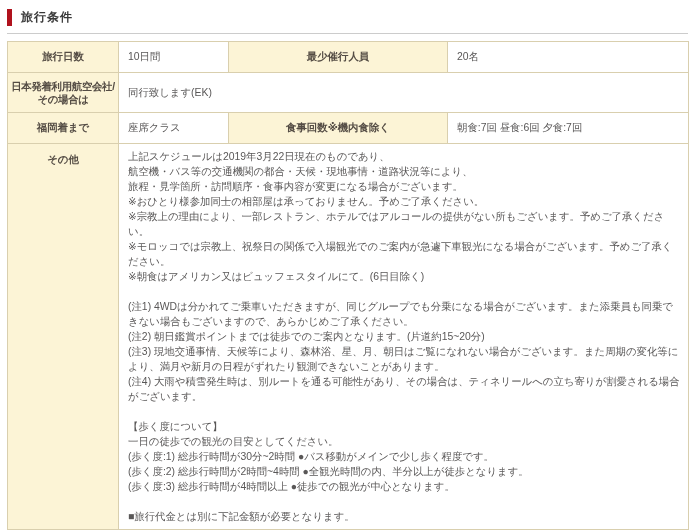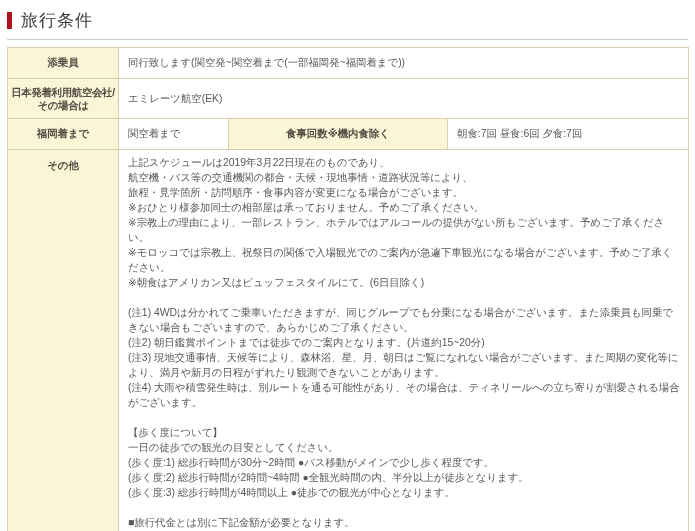--- a/index.html
+++ b/index.html
@@ -5,21 +5,21 @@
   html,body { margin:0; padding:0; background:#ffffff; }
   .page {
     position:relative;
     width:695px; height:531px;
     overflow:hidden;
     background:#ffffff;
     font-family:"Liberation Sans","DejaVu Sans",sans-serif;
   }
   .hdr { display:flex; align-items:center; padding:9px 0 0 7px; }
   .accent-bar { width:5px; height:17px; background:#b0121d; margin-right:9px; }
-  .ttl { font-size:17px; font-weight:normal; color:#3a3a3a; letter-spacing:1px; }
+  .ttl { font-size:12px; font-weight:bold; color:#3a3a3a; letter-spacing:1px; }
   .rule { border:none; border-top:1px solid #cccccc; margin:7px 7px 0 7px; }
 
   table.cond {
     border-collapse:collapse;
     table-layout:fixed;
     width:681px;
     margin:7px 0 0 7px;
   }
   table.cond td {
     border:1px solid #d9cfae;
@@ -63,31 +63,33 @@
 
   <table class="cond">
     <colgroup>
       <col style="width:111px">
         <col style="width:110px">
         <col style="width:219px">
         <col style="width:241px">
     </colgroup>
     <tbody>
       <tr style="height:31px">
-        <td class="lbl">添乗員</td>
-        <td class="val" colspan="3">同行致します(関空発~関空着まで(一部福岡発~福岡着まで))</td>
+        <td class="lbl">旅行日数</td>
+        <td class="val">10日間</td>
+        <td class="lbl">最少催行人員</td>
+        <td class="val">20名</td>
       </tr>
       <tr style="height:40px">
         <td class="lbl airline-lbl">日本発着利用航空会社/
 その場合は</td>
-        <td class="val" colspan="3">エミレーツ航空(EK)</td>
+        <td class="val" colspan="3">同行致します(EK)</td>
       </tr>
       <tr style="height:31px">
         <td class="lbl">福岡着まで</td>
-        <td class="val">関空着まで</td>
+        <td class="val">座席クラス</td>
         <td class="lbl">食事回数※機内食除く</td>
         <td class="val">朝食:7回 昼食:6回 夕食:7回</td>
       </tr>
       <tr style="height:357px">
         <td class="lbl lbl-top">その他</td>
         <td class="val other-val" colspan="3">上記スケジュールは2019年3月22日現在のものであり、
 航空機・バス等の交通機関の都合・天候・現地事情・道路状況等により、
 旅程・見学箇所・訪問順序・食事内容が変更になる場合がございます。
 ※おひとり様参加同士の相部屋は承っておりません。予めご了承ください。
 ※宗教上の理由により、一部レストラン、ホテルではアルコールの提供がない所もございます。予めご了承ください。

